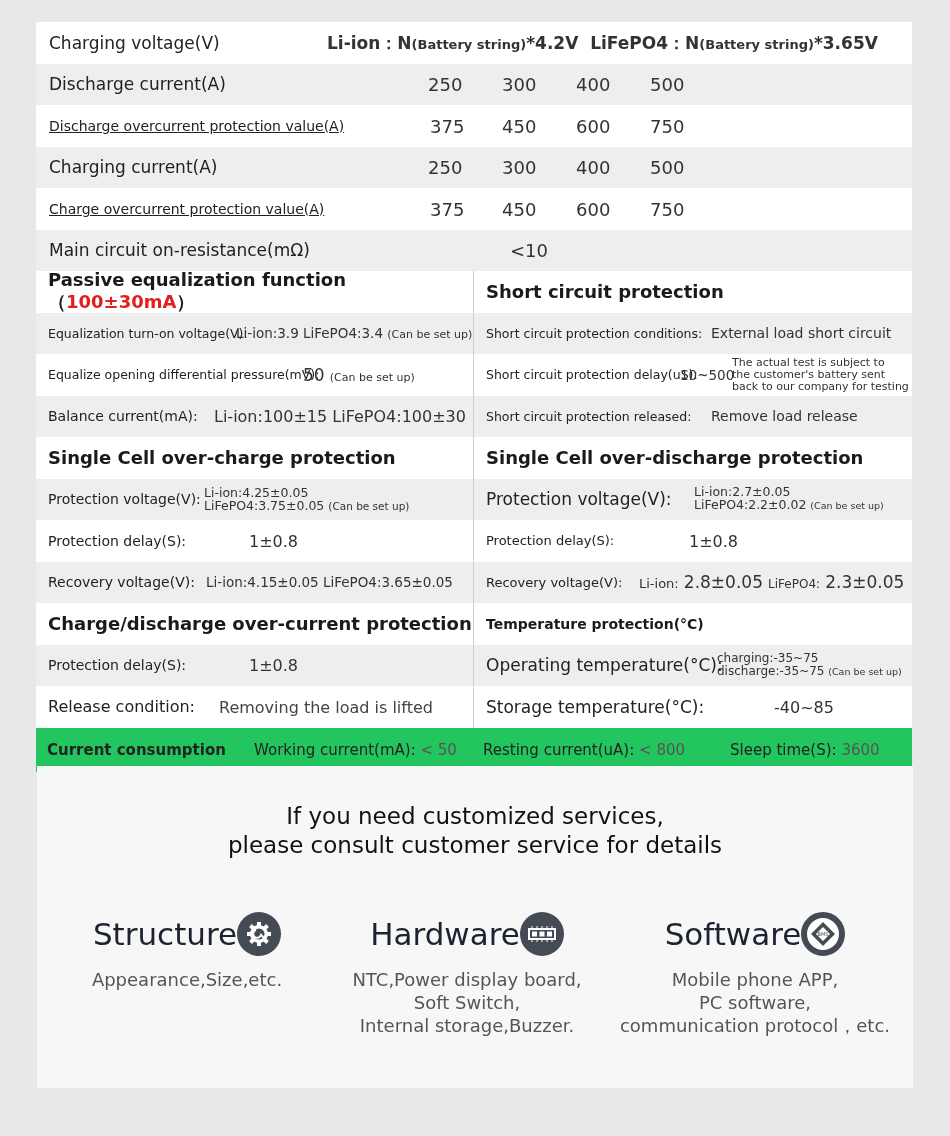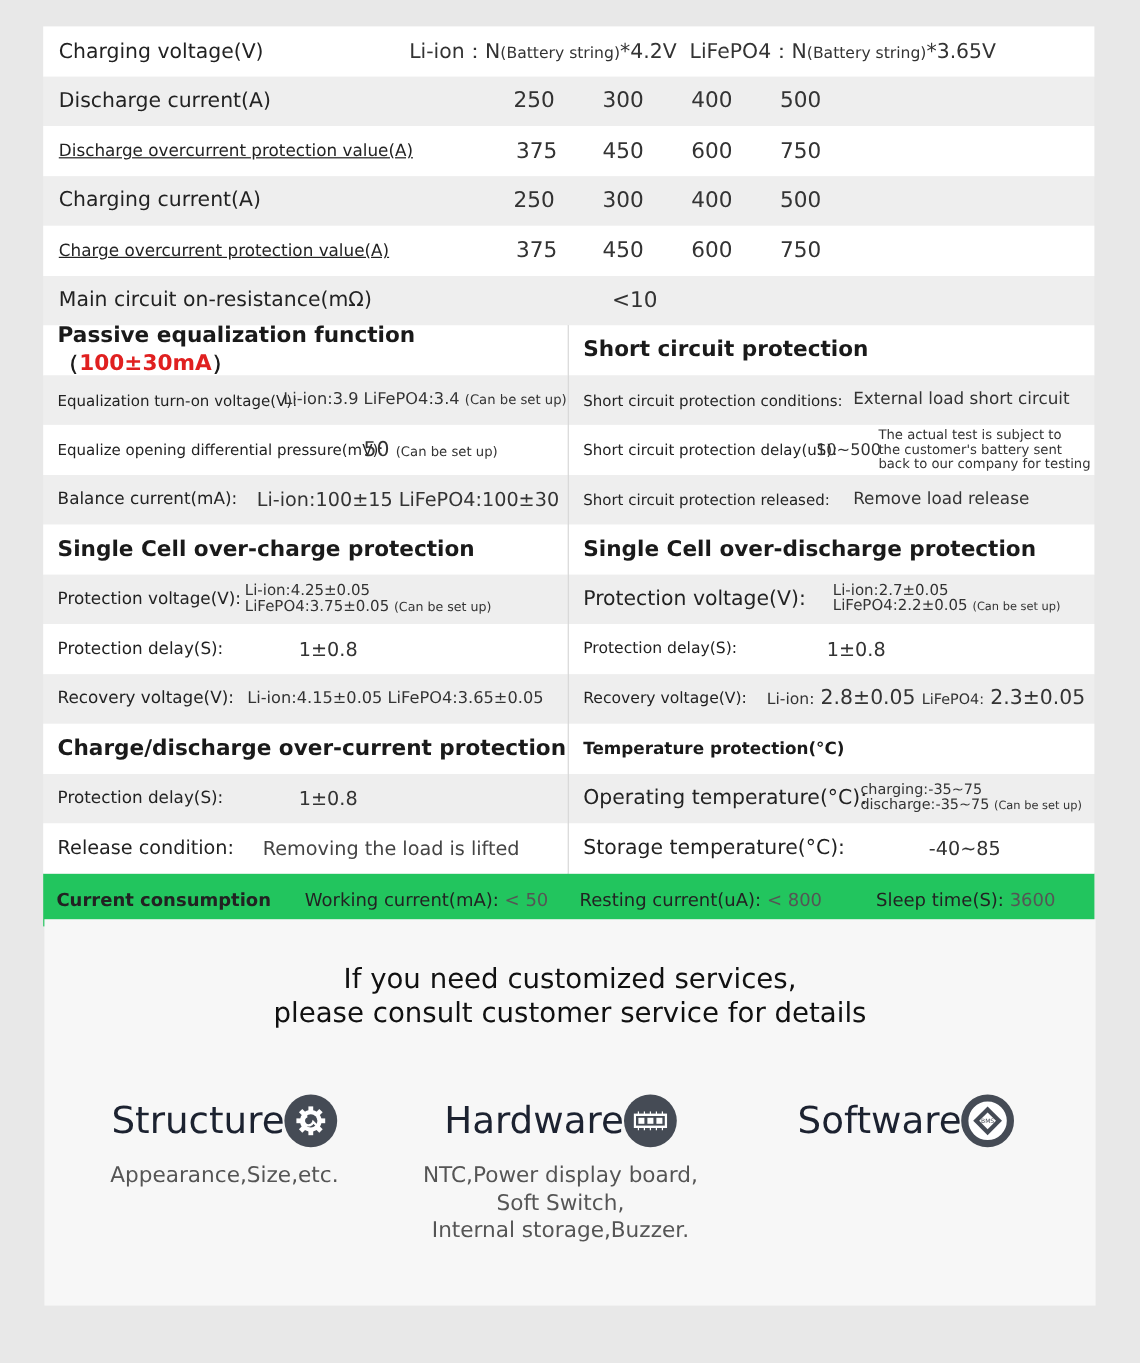--- a/index.html
+++ b/index.html
@@ -39,21 +39,21 @@
   .feat .icon { width: 44px; height: 44px; border-radius: 50%; background: #454b55; display: inline-flex; align-items: center; justify-content: center; }
   .feat .desc { margin-top: 12px; font-size: 18px; line-height: 23px; color: #555; }
 </style>
 </head>
 <body>
 
 <div class="spec">
 
   <div class="row w">
     <span class="lbl">Charging voltage(V)</span>
-    <span class="abs" style="left:305px;font-size:17px;">
+    <span class="abs" style="left:291px;font-size:17px;font-weight:bold;">
       <span>Li-ion：N</span><span style="font-size:13px">(Battery string)</span><span>*4.2V</span>
       &nbsp;<span>LiFePO4：N</span><span style="font-size:13px">(Battery string)</span><span>*3.65V</span>
     </span>
   </div>
 
   <div class="row g">
     <span class="lbl">Discharge current(A)</span>
     <span class="abs num" style="left:392px">250</span>
     <span class="abs num" style="left:466px">300</span>
     <span class="abs num" style="left:540px">400</span>
@@ -145,21 +145,21 @@
       </div>
       <div class="row g">
         <span class="lbl">Short circuit protection released:</span>
         <span class="abs val" style="left:237px;font-size:14px">Remove load release</span>
       </div>
       <div class="row w">
         <span class="head">Single Cell over-discharge protection</span>
       </div>
       <div class="row g">
         <span class="lbl" style="font-size:17px">Protection voltage(V):</span>
-        <span class="abs stack" style="left:220px"><span>Li-ion:2.7±0.05</span><br><span>LiFePO4:2.2±0.05</span> <span class="tiny" style="font-size:9.5px">(Can be set up)</span></span>
+        <span class="abs stack" style="left:220px"><span>Li-ion:2.7±0.05</span><br><span>LiFePO4:2.2±0.02</span> <span class="tiny" style="font-size:9.5px">(Can be set up)</span></span>
       </div>
       <div class="row w">
         <span class="lbl" style="font-size:13px">Protection delay(S):</span>
         <span class="abs val lg" style="left:215px">1±0.8</span>
       </div>
       <div class="row g">
         <span class="lbl" style="font-size:13px">Recovery voltage(V):</span>
         <span class="abs" style="left:165px;color:#333"><span style="font-size:13px">Li-ion:</span> <span style="font-size:17px">2.8±0.05</span> <span style="font-size:12px">LiFePO4:</span> <span style="font-size:17px">2.3±0.05</span></span>
       </div>
       <div class="row w">
@@ -251,14 +251,19 @@
     <div class="ttl">
         <span>Software</span>
       <span class="icon" style="background:#ffffff;border:6px solid #454b55">
         <svg width="28" height="28" viewBox="0 0 28 28">
           <polygon points="14,2 26,14 14,26 2,14" fill="#454b55"></polygon>
           <polygon points="14,7 21,14 14,21 7,14" fill="#ffffff"></polygon>
           <text x="14" y="16" text-anchor="middle" font-size="5" font-family="DejaVu Sans, sans-serif" fill="#454b55">BMS</text>
         </svg>
       </span>
     </div>
+    <div class="desc">
+      <div>Mobile phone APP,</div>
+      <div>PC software,</div>
+      <div>communication protocol，etc.</div>
+    </div>
   </div>
 </div>
 
 </body></html>

